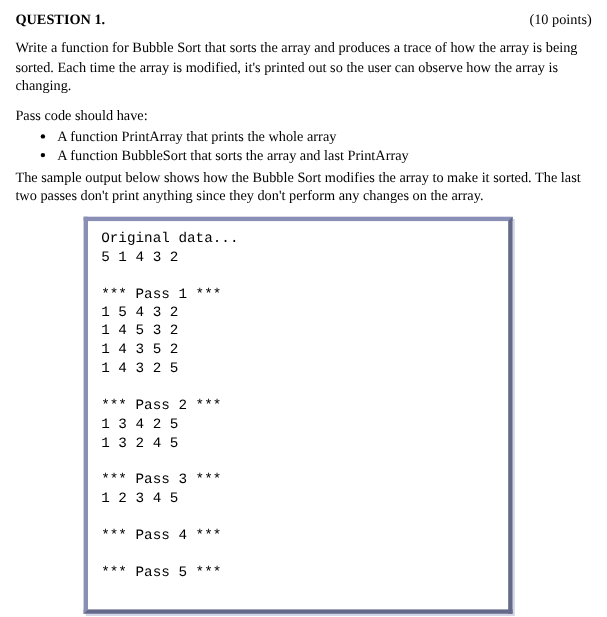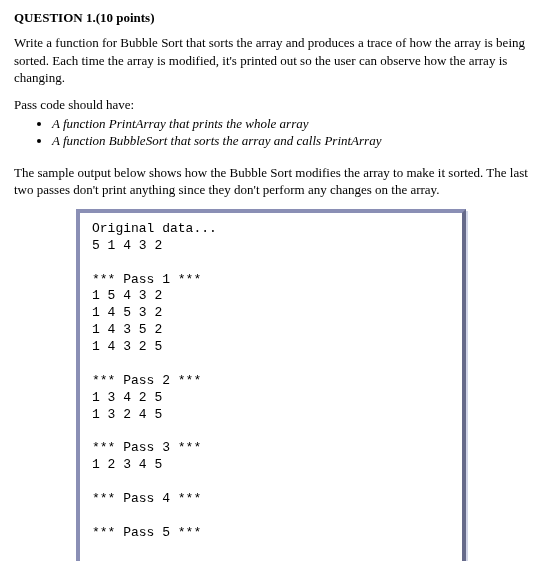--- a/index.html
+++ b/index.html
@@ -6,43 +6,43 @@
     body {
       font-family: "Times New Roman", Times, serif;
       font-size: 13px;
       color: #000;
       background: #fff;
       width: 552px;
       padding: 10px 14px;
     }
     .header-row {
       display: flex;
+      justify-content: space-between;
       align-items: baseline;
       margin-bottom: 8px;
     }
     .question-title {
       font-weight: bold;
       font-size: 13px;
     }
     .points {
-      font-weight: bold;
+      font-weight: normal;
       font-size: 13px;
     }
     .paragraph {
       margin-bottom: 10px;
       line-height: 1.35;
     }
     .req-intro {
       margin-bottom: 2px;
     }
     ul.requirements {
       list-style: disc;
       padding-left: 38px;
-      margin-bottom: 14px;
-      font-style: italic;
+      margin-bottom: 2px;
     }
     ul.requirements li {
       line-height: 1.35;
     }
     .output-box-wrapper {
       margin: 8px 0 0 62px;
       width: 390px;
     }
     .output-box {
       border: 4px solid #8a8fb5;
@@ -64,21 +64,21 @@
 <div class="header-row">
   <span class="question-title">QUESTION 1.</span>
   <span class="points">(10 points)</span>
 </div>
 
 <p class="paragraph">Write a function for Bubble Sort that sorts the array and produces a trace of how the array is being sorted. Each time the array is modified, it's printed out so the user can observe how the array is changing.</p>
 
 <p class="req-intro">Pass code should have:</p>
 <ul class="requirements">
   <li>A function PrintArray that prints the whole array</li>
-  <li>A function BubbleSort that sorts the array and calls PrintArray</li>
+  <li>A function BubbleSort that sorts the array and last PrintArray</li>
 </ul>
 
 <p class="paragraph">The sample output below shows how the Bubble Sort modifies the array to make it sorted. The last two passes don't print anything since they don't perform any changes on the array.</p>
 
 <div class="output-box-wrapper">
   <div class="output-box" id="output-box">Original data...
 5 1 4 3 2
 
 *** Pass 1 ***
 1 5 4 3 2

